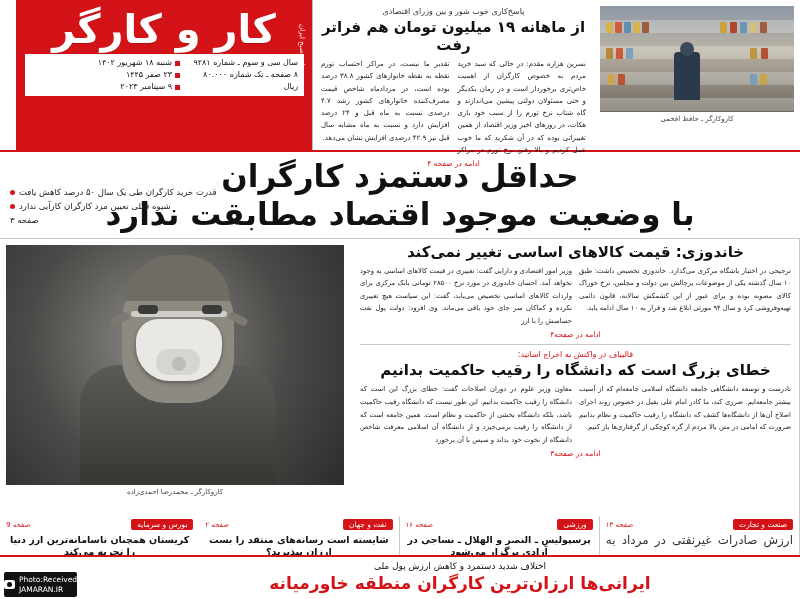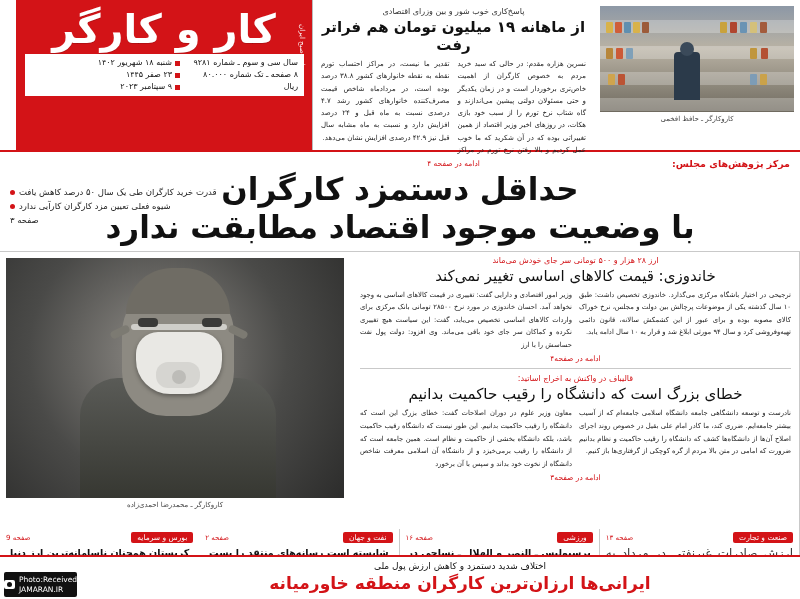--- a/index.html
+++ b/index.html
@@ -83,21 +83,21 @@
   .col-photo { width: 352px; padding: 6px 8px 0 6px; }
   .big-photo {
     width: 338px; height: 240px; position: relative; overflow: hidden;
     background: radial-gradient(circle at 45% 40%, #8e8b86 0%, #4a4a48 55%, #2c2c2b 100%);
   }
   .photo-credit { font-size: 7px; color: #444; text-align: center; margin-top: 3px; }
 
   .col-mid { width: 448px; padding: 4px 8px 0 8px; border-right: 1px solid #c9c9c9; }
   .story { border-bottom: 1px solid #c9c9c9; padding-bottom: 5px; margin-bottom: 5px; }
   .st-kicker { font-size: 8px; color: #d31317; text-align: center; margin-bottom: 2px; }
-  .st-title { font-size: 15px; font-weight: normal; text-align: center; color: #111; margin-bottom: 4px; }
+  .st-title { font-size: 15px; font-weight: bold; text-align: center; color: #111; margin-bottom: 4px; }
   .st-cols { display: flex; flex-direction: row; gap: 7px; }
   .st-col { flex: 1; font-size: 6.8px; line-height: 1.85; text-align: justify; color: #222; }
   .st-more { font-size: 7.5px; color: #d31317; text-align: center; margin-top: 3px; }
 
   
   .teasers { display: flex; flex-direction: row; width: 800px; height: 78px; }
   .teaser-col { flex: 1; border-right: 1px solid #c9c9c9; padding: 3px 6px; }
   .tz-label { font-size: 7.5px; color:#fff; background:#d31317; display:inline-block; padding: 1px 6px; border-radius: 2px;}
   .tz-page { font-size: 7px; color: #d31317; float: left; margin-top:2px;}
   .tz-row { display:flex; justify-content: space-between; align-items:center; }
@@ -184,42 +184,40 @@
           <div>
               <span class="sq"></span>
               <span>۹ سپتامبر ۲۰۲۳</span>
             </div>
         </div>
       </div>
     </div>
   </div>
 
   <div class="headline-zone">
-    <div class="hl-source">مرکز پژوهش‌های مجلس:</div>
     <div class="hl-main">حداقل دستمزد کارگران</div>
     <div class="hl-main">با وضعیت موجود اقتصاد مطابقت ندارد</div>
   </div>
   <div class="hl-bullets">
     <div>
         <span>قدرت خرید کارگران طی یک سال ۵۰ درصد کاهش یافت</span>
         <span class="bdot"></span>
       </div>
     <div>
         <span>شیوه فعلی تعیین مزد کارگران کارآیی ندارد</span>
         <span class="bdot"></span>
       </div>
     <div class="hl-page">صفحه ۳</div>
   </div>
 
   <div class="main">
 
     <div class="col-mid">
 
       <div class="story">
-        <div class="st-kicker">ارز ۲۸ هزار و ۵۰۰ تومانی سر جای خودش می‌ماند</div>
         <div class="st-title">خاندوزی: قیمت کالاهای اساسی تغییر نمی‌کند</div>
         <div class="st-cols">
           <div class="st-col">ترجیحی در اختیار باشگاه مرکزی می‌گذارد. خاندوزی تخصیص داشت: طبق ۱۰ سال گذشته یکی از موضوعات پرچالش بین دولت و مجلس، نرخ خوراک کالای مصوبه بوده و برای عبور از این کشمکش سالانه، قانون دائمی تهیه‌وفروشی کرد و سال ۹۴ مورثی ابلاغ شد و قرار به ۱۰ سال ادامه یابد.</div>
           <div class="st-col">وزیر امور اقتصادی و دارایی گفت: تغییری در قیمت کالاهای اساسی به وجود نخواهد آمد. احسان خاندوزی در مورد نرخ ۲۸۵۰۰ تومانی بانک مرکزی برای واردات کالاهای اساسی تخصیص می‌یابد، گفت: این سیاست هیچ تغییری نکرده و کماکان سر جای خود باقی می‌ماند. وی افزود: دولت پول نفت حساسش را با ارز</div>
         </div>
         <div class="st-more">ادامه در صفحه۴</div>
       </div>
 
       <div class="story" style="border-bottom:none">
         <div class="st-kicker">قالیباف در واکنش به اخراج اساتید:</div>

